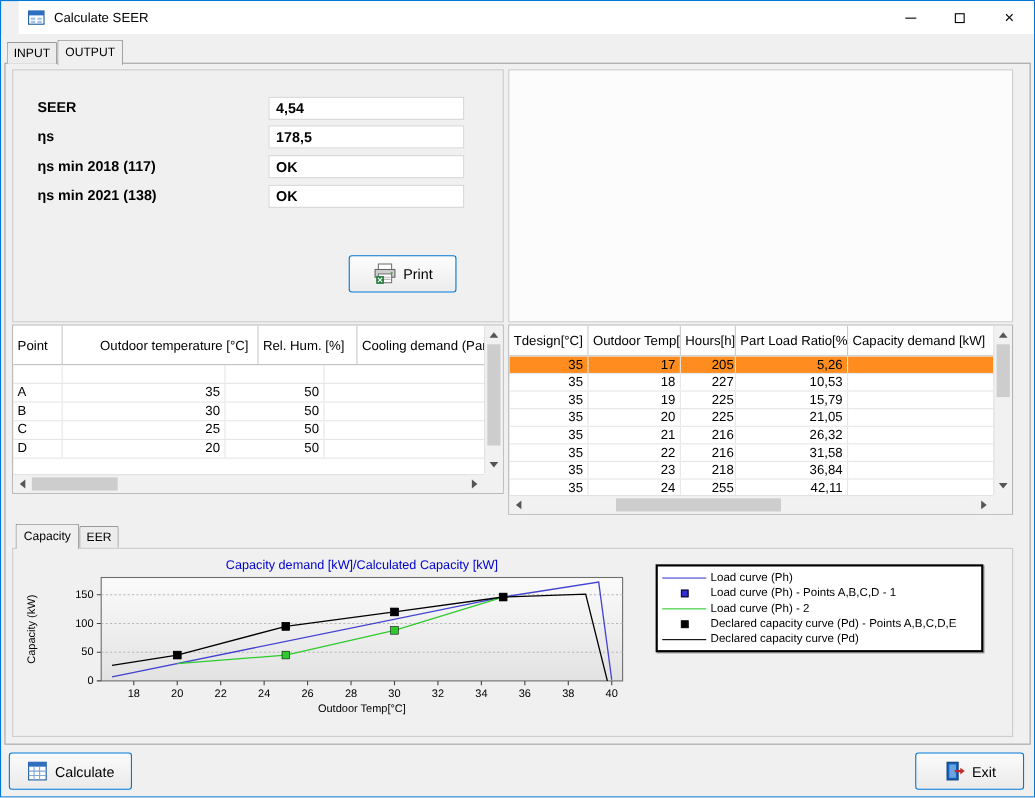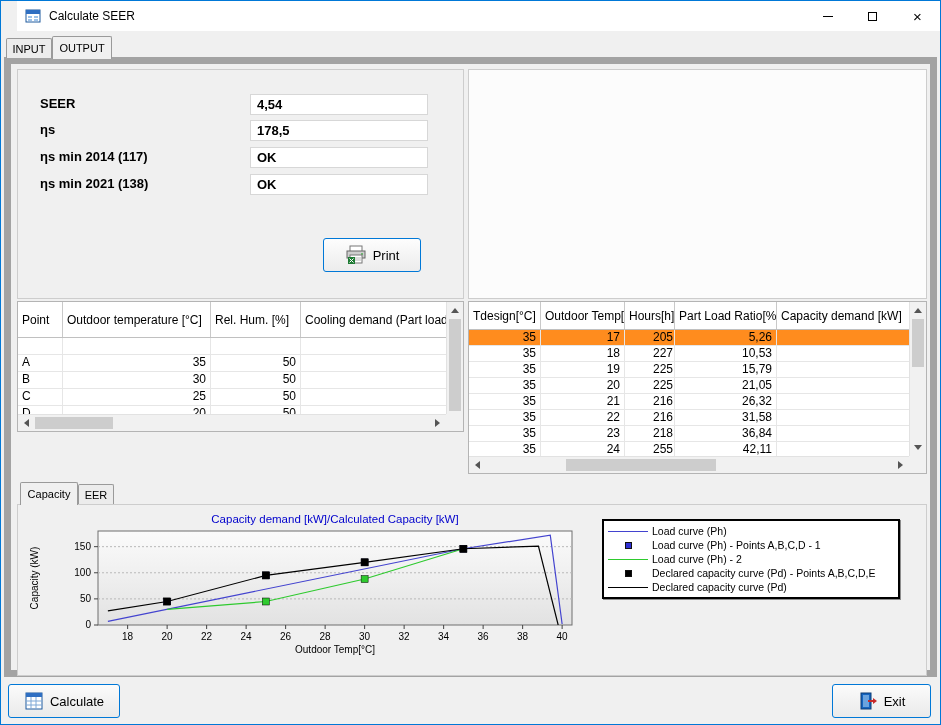--- a/index.html
+++ b/index.html
@@ -22,39 +22,39 @@
   
   .tabstrip { position:absolute; top:30px; left:0; right:0; height:27px; background:#f0f0f0; }
   .tab, .ctab { position:absolute; display:flex; align-items:center; justify-content:center;
          font-size:11px; color:#000; border:1px solid #9a9a9a; border-bottom:none;
          border-radius:2px 2px 0 0; }
   #tab-input  { left:5px;  top:7px; width:46px; height:20px; background:#ececec; z-index:1; }
   #tab-output { left:51px; top:5px; width:60px; height:23px; background:#f0f0f0; z-index:6; }
 
   
   .page { position:absolute; top:56px; left:3px; right:3px; bottom:47px;
-          background:#f0f0f0; border:7px solid #a3a3a3; }
+          background:#f0f0f0; border:1px solid #a3a3a3; }
 
   .panel { position:absolute; background:#f0f0f0; border:1px solid #cdcdcd; }
   #results-panel { left:6px; top:5px; width:447px; height:230px; }
   #empty-panel   { left:457px; top:5px; width:459px; height:230px; background:#fcfcfc; }
 
   .res-row { position:absolute; left:0; right:0; height:22px; }
   .res-label { position:absolute; left:22px; top:2px; font-size:13px; font-weight:bold; color:#000; white-space:nowrap; }
   .res-edit { position:absolute; left:232px; top:0; width:178px; height:21px; background:#fff;
               border:1px solid #d7d7d7; font-family:"Liberation Sans",sans-serif;
               font-size:13px; font-weight:bold; color:#000; padding-left:6px; }
   .print-btn { position:absolute; left:305px; top:168px; width:98px; height:34px;
                display:flex; align-items:center; justify-content:center; gap:6px;
                background:linear-gradient(#fdfdfd,#ececec); border:1px solid #0078d7;
                border-radius:3px; font-family:"Liberation Sans",sans-serif; font-size:13px; color:#000; }
 
   
   .grid { position:absolute; background:#fff; border:1px solid #b4b4b4; overflow:hidden; }
-  #left-grid  { left:6px;  top:237px; width:447px; height:131px; }
+  #left-grid  { left:6px;  top:237px; width:447px; height:154px; }
   #right-grid { left:457px; top:237px; width:459px; height:173px; }
   .grid-head { position:absolute; top:0; left:0; right:17px; display:flex; overflow:hidden;
                border-bottom:1px solid #c0c0c0; background:#fff; }
   #left-grid  .grid-head { height:36px; }
   #right-grid .grid-head { height:28px; }
   .hcell { flex:0 0 auto; border-right:1px solid #c9c9c9; padding:2px 4px; font-size:12px;
            display:flex; align-items:center; white-space:nowrap; overflow:hidden; color:#000; }
   .grid-body { position:absolute; left:0; right:17px; bottom:17px; overflow:hidden; }
   #left-grid  .grid-body { top:36px; }
   #right-grid .grid-body { top:28px; }
@@ -145,21 +145,21 @@
     <div class="panel" id="results-panel">
       <div class="res-row" style="top:24px">
         <span class="res-label">SEER</span>
         <input class="res-edit" readonly="" value="4,54" style="">
       </div>
       <div class="res-row" style="top:50px">
         <span class="res-label">ηs</span>
         <input class="res-edit" readonly="" value="178,5" style="">
       </div>
       <div class="res-row" style="top:77px">
-        <span class="res-label">ηs min 2014 (117)</span>
+        <span class="res-label">ηs min 2018 (117)</span>
         <input class="res-edit" readonly="" value="OK" style="">
       </div>
       <div class="res-row" style="top:104px">
         <span class="res-label">ηs min 2021 (138)</span>
         <input class="res-edit" readonly="" value="OK" style="">
       </div>
       <button class="print-btn">
         <svg width="22" height="20" viewBox="0 0 22 20">
           <rect x="5" y="1" width="12" height="6" fill="#fff" stroke="#777"></rect>
           <rect x="2" y="6" width="18" height="7" fill="#cfcfcf" stroke="#666"></rect>
@@ -171,21 +171,21 @@
         </svg>
         <span>Print</span>
       </button>
     </div>
 
     <div class="panel" id="empty-panel"></div>
 
     <div class="grid" id="left-grid">
       <div class="grid-head">
           <div class="hcell" style="width: 45px;">Point</div>
-          <div class="hcell" style="width: 148px;">Outdoor temperature [°C]</div>
+          <div class="hcell" style="width: 148px; margin-left: 30px;">Outdoor temperature [°C]</div>
           <div class="hcell" style="width: 90px;">Rel. Hum. [%]</div>
           <div class="hcell" style="width: 200px;">Cooling demand (Part load) [kW]</div>
         </div>
       <div class="grid-body">
           <div class="grow">
             <div class="gcell al" style="width: 45px;"></div>
             <div class="gcell ar" style="width: 148px;"></div>
             <div class="gcell ar" style="width: 90px;"></div>
             <div class="gcell ar" style="width: 200px;"></div>
           </div>

